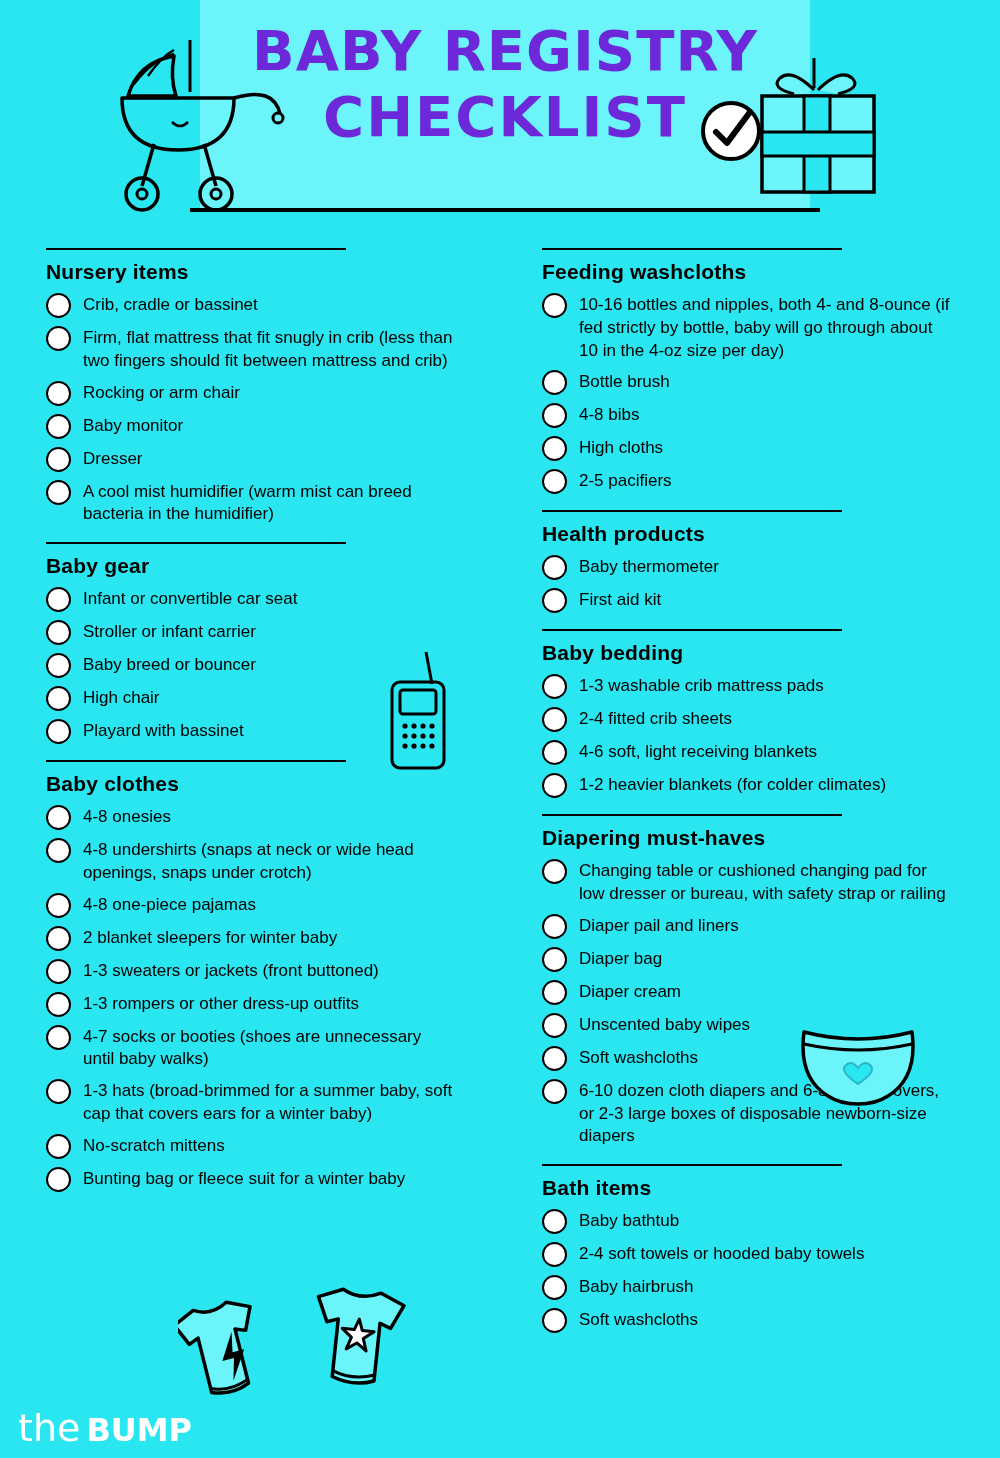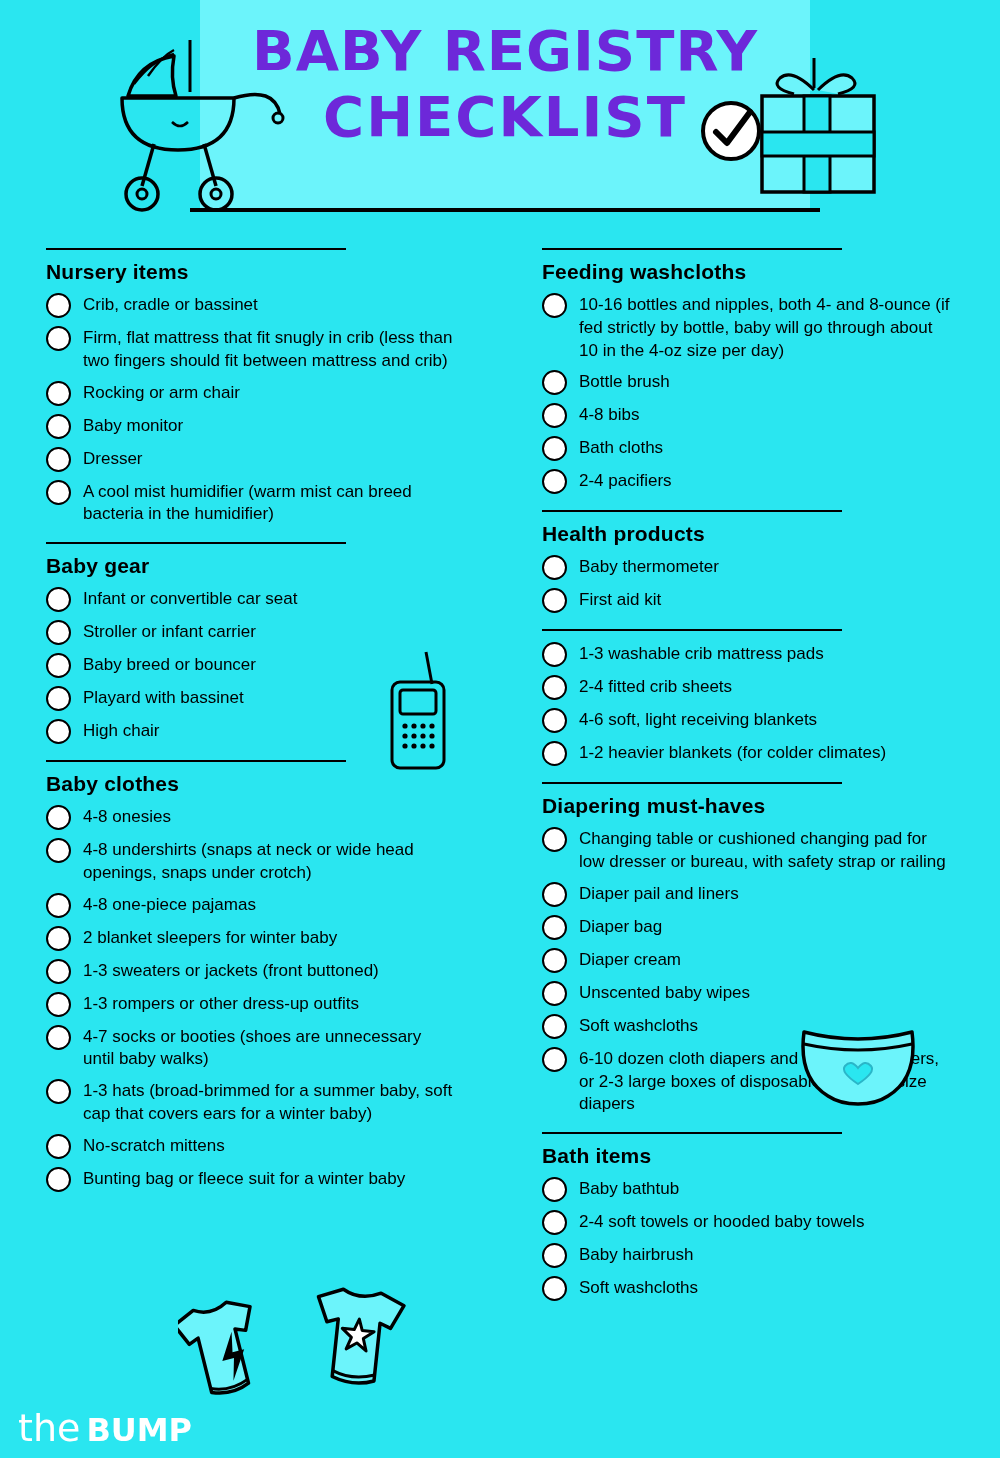--- a/index.html
+++ b/index.html
@@ -237,26 +237,26 @@
         <li>
             <span class="checkbox"></span>
             <span class="item-text">Stroller or infant carrier</span>
           </li>
         <li>
             <span class="checkbox"></span>
             <span class="item-text">Baby breed or bouncer</span>
           </li>
         <li>
             <span class="checkbox"></span>
+            <span class="item-text">High chair</span>
+          </li>
+        <li>
+            <span class="checkbox"></span>
             <span class="item-text">Playard with bassinet</span>
           </li>
-        <li>
-            <span class="checkbox"></span>
-            <span class="item-text">High chair</span>
-          </li>
       </ul>
     </div>
 
     <div class="section">
       <div class="section-rule"></div>
       <h2 class="section-title">Baby clothes</h2>
       <ul class="items">
         <li>
             <span class="checkbox"></span>
             <span class="item-text">4-8 onesies</span>
@@ -315,25 +315,25 @@
         <li>
             <span class="checkbox"></span>
             <span class="item-text">Bottle brush</span>
           </li>
         <li>
             <span class="checkbox"></span>
             <span class="item-text">4-8 bibs</span>
           </li>
         <li>
             <span class="checkbox"></span>
-            <span class="item-text">Bath cloths</span>
-          </li>
-        <li>
-            <span class="checkbox"></span>
-            <span class="item-text">2-4 pacifiers</span>
+            <span class="item-text">High cloths</span>
+          </li>
+        <li>
+            <span class="checkbox"></span>
+            <span class="item-text">2-5 pacifiers</span>
           </li>
       </ul>
     </div>
 
     <div class="section">
       <div class="section-rule"></div>
       <h2 class="section-title">Health products</h2>
       <ul class="items">
         <li>
             <span class="checkbox"></span>
@@ -341,20 +341,21 @@
           </li>
         <li>
             <span class="checkbox"></span>
             <span class="item-text">First aid kit</span>
           </li>
       </ul>
     </div>
 
     <div class="section">
       <div class="section-rule"></div>
+      <h2 class="section-title">Baby bedding</h2>
       <ul class="items">
         <li>
             <span class="checkbox"></span>
             <span class="item-text">1-3 washable crib mattress pads</span>
           </li>
         <li>
             <span class="checkbox"></span>
             <span class="item-text">2-4 fitted crib sheets</span>
           </li>
         <li>

